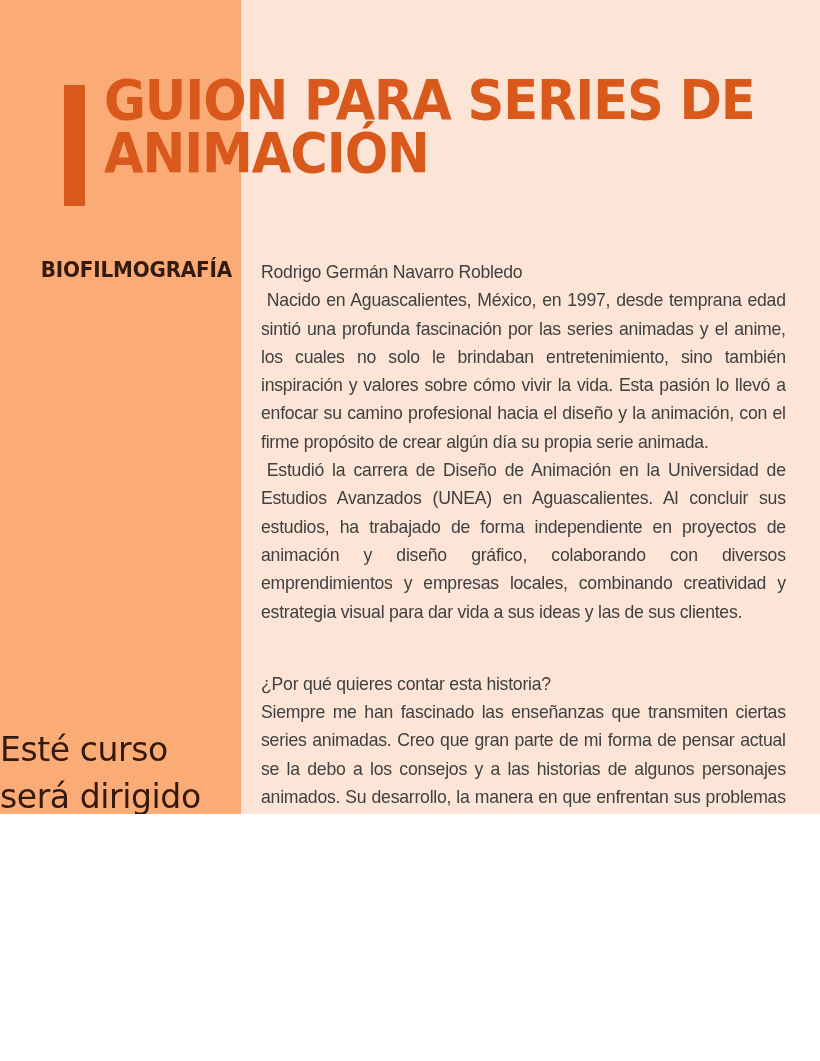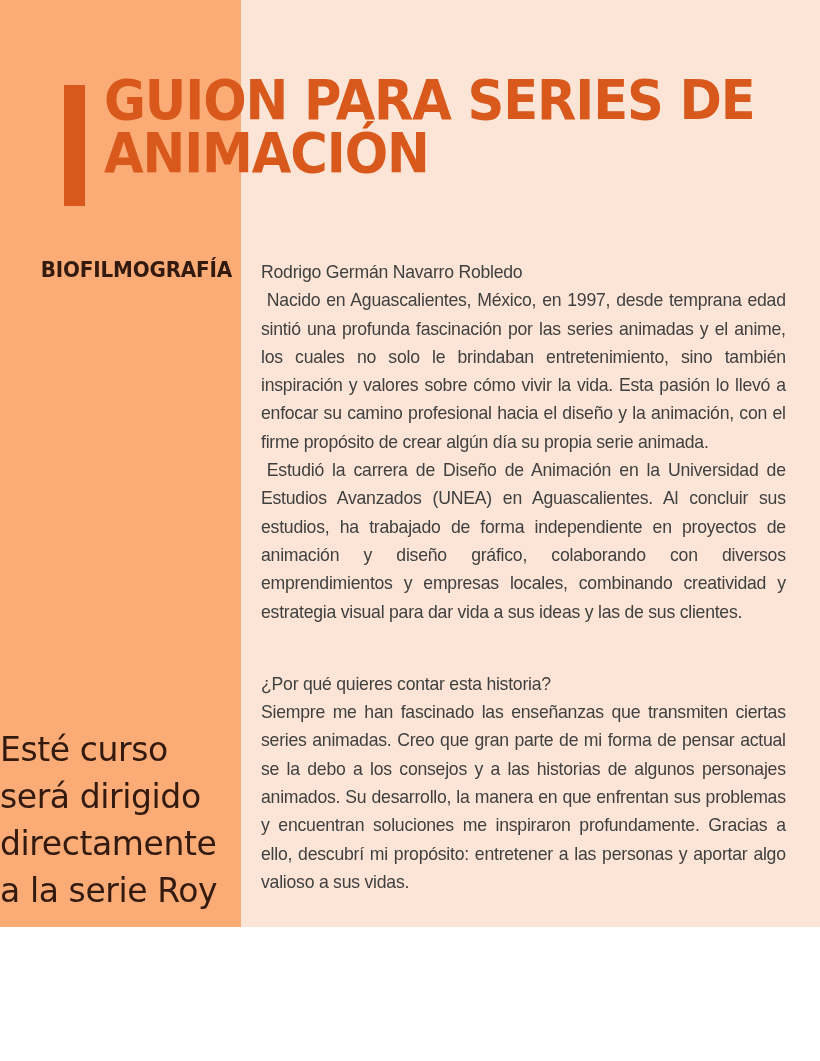--- a/index.html
+++ b/index.html
@@ -6,21 +6,21 @@
   html, body {
     margin: 0;
     padding: 0;
     background: #ffffff;
   }
   * { box-sizing: border-box; }
 
   .page {
     position: relative;
     width: 820px;
-    height: 927px;
+    height: 814px;
     overflow: hidden;
     background: #fce5d6;
     font-family: "Liberation Sans", sans-serif;
   }
 
   
   .left-panel {
     position: absolute;
     left: 0;
     top: 0;

